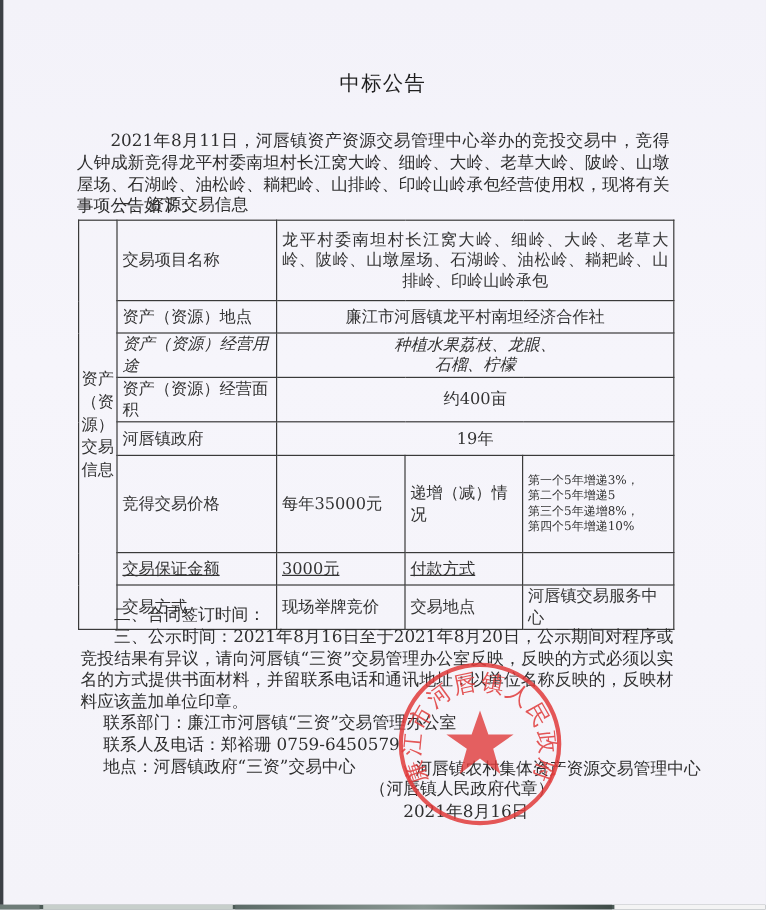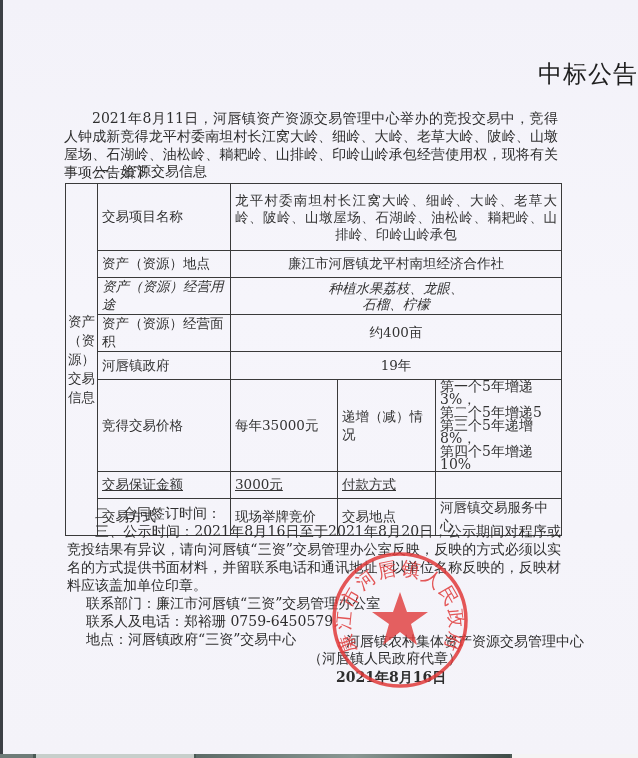--- a/index.html
+++ b/index.html
@@ -14,41 +14,41 @@
     background:linear-gradient(180deg,#f3f2f9 0%,#f6f5fb 40%,#f4f3f9 100%);
   }
   .left-edge { position:absolute; left:0; top:0; width:3px; height:754px; background:#3c4045; }
   .bottom-bar { position:absolute; left:0; top:754px; width:638px; height:4px; background:#4b5a55; }
   .bottom-bar .seg1 { position:absolute; left:0; top:0; width:33px; height:4px; background:#6e7c78; }
   .bottom-bar .seg2 { position:absolute; left:36px; top:0; width:158px; height:4px; background:#c7cfcb; }
   .bottom-bar .seg3 { position:absolute; left:196px; top:0; width:314px; height:4px; background:linear-gradient(90deg,#5c6b67,#8a9893,#3f4c48); }
   .bottom-bar .seg4 { position:absolute; left:512px; top:0; width:126px; height:4px; background:#f4f4f4; }
 
   .title {
-    position:absolute; left:0; width:638px; top:58px; text-align:right;
+    position:absolute; left:0; width:638px; top:58px; text-align:center;
     font-family:"DejaVu Sans", "Liberation Sans", sans-serif;
-    font-size:24px; letter-spacing:1px; color:#1e1e1e;
+    font-size:17px; letter-spacing:1px; color:#1e1e1e;
   }
   .para {
     position:absolute; left:64px; width:494px;
     font-size:14px; line-height:18px; text-align:justify;
     color:#2e2e2e;
   }
   .indent { text-indent:28px; }
   .abs-line { position:absolute; font-size:14px; line-height:18px; color:#2e2e2e; white-space:nowrap; }
 
   table.info {
     position:absolute; left:65px; top:183px; width:497px;
     border-collapse:collapse; font-size:13.5px; color:#333;
   }
   table.info td { border:1.4px solid #3a3a3a; padding:0 4px; vertical-align:middle; }
   .c-side { width:27px; text-align:center; line-height:19px; font-size:13.5px; padding:0 2px !important; }
   .c-label { width:124px; }
   .c-center { text-align:center; }
-  .small { font-size:14px; line-height:13px; }
+  .small { font-size:10px; line-height:13px; }
 
   .stamp {
     position:absolute; left:330px; top:550px; width:140px; height:140px;
     pointer-events:none;
   }
   .sig { position:absolute; font-size:14px; line-height:18px; color:#2e2e2e; white-space:nowrap; }
 </style>
 </head>
 <body>
 
@@ -121,21 +121,21 @@
 
 <div class="abs-line" style="left:95px; top:504px;">二、合同签订时间：</div>
 <div class="para indent" style="top:522px; left:67px; width:494px;">三、公示时间：2021年8月16日至于2021年8月20日，公示期间对程序或竞投结果有异议，请向河唇镇“三资”交易管理办公室反映，反映的方式必须以实名的方式提供书面材料，并留联系电话和通讯地址：以单位名称反映的，反映材料应该盖加单位印章。</div>
 
 <div class="abs-line" style="left:86px; top:594px;">联系部门：廉江市河唇镇“三资”交易管理办公室</div>
 <div class="abs-line" style="left:86px; top:612px;">联系人及电话：郑裕珊 0759-6450579</div>
 <div class="abs-line" style="left:86px; top:630px;">地点：河唇镇政府“三资”交易中心</div>
 
 <div class="sig" style="left:298px; top:632px;margin-left:48px;">河唇镇农村集体资产资源交易管理中心</div>
 <div class="sig" style="left:308px; top:650px;font-family:Liberation Mono, monospace;">（河唇镇人民政府代章）</div>
-<div class="sig" style="left:336px; top:668px;font-weight:bold;">2021年8月16日</div>
+<div class="sig" style="left:336px; top:668px;">2021年8月16日</div>
 
 <svg class="stamp" viewBox="0 0 140 140">
   <defs>
     <path id="arc" d="M 28 102 A 50 50 0 1 1 112 102"></path>
   </defs>
   <circle cx="70" cy="70" r="66" fill="none" stroke="#e03a3a" stroke-width="3.5" opacity="0.85"></circle>
   <text font-size="19" fill="#e03a3a" opacity="0.85" font-family="DejaVu Sans, sans-serif" letter-spacing="2">
     <textPath href="#arc" startOffset="50%" text-anchor="middle">廉江市河唇镇人民政府</textPath>
   </text>
   <polygon points="70,42 77,62 98,62 81,74 87,95 70,82 53,95 59,74 42,62 63,62" fill="#e03a3a" opacity="0.8"></polygon>

